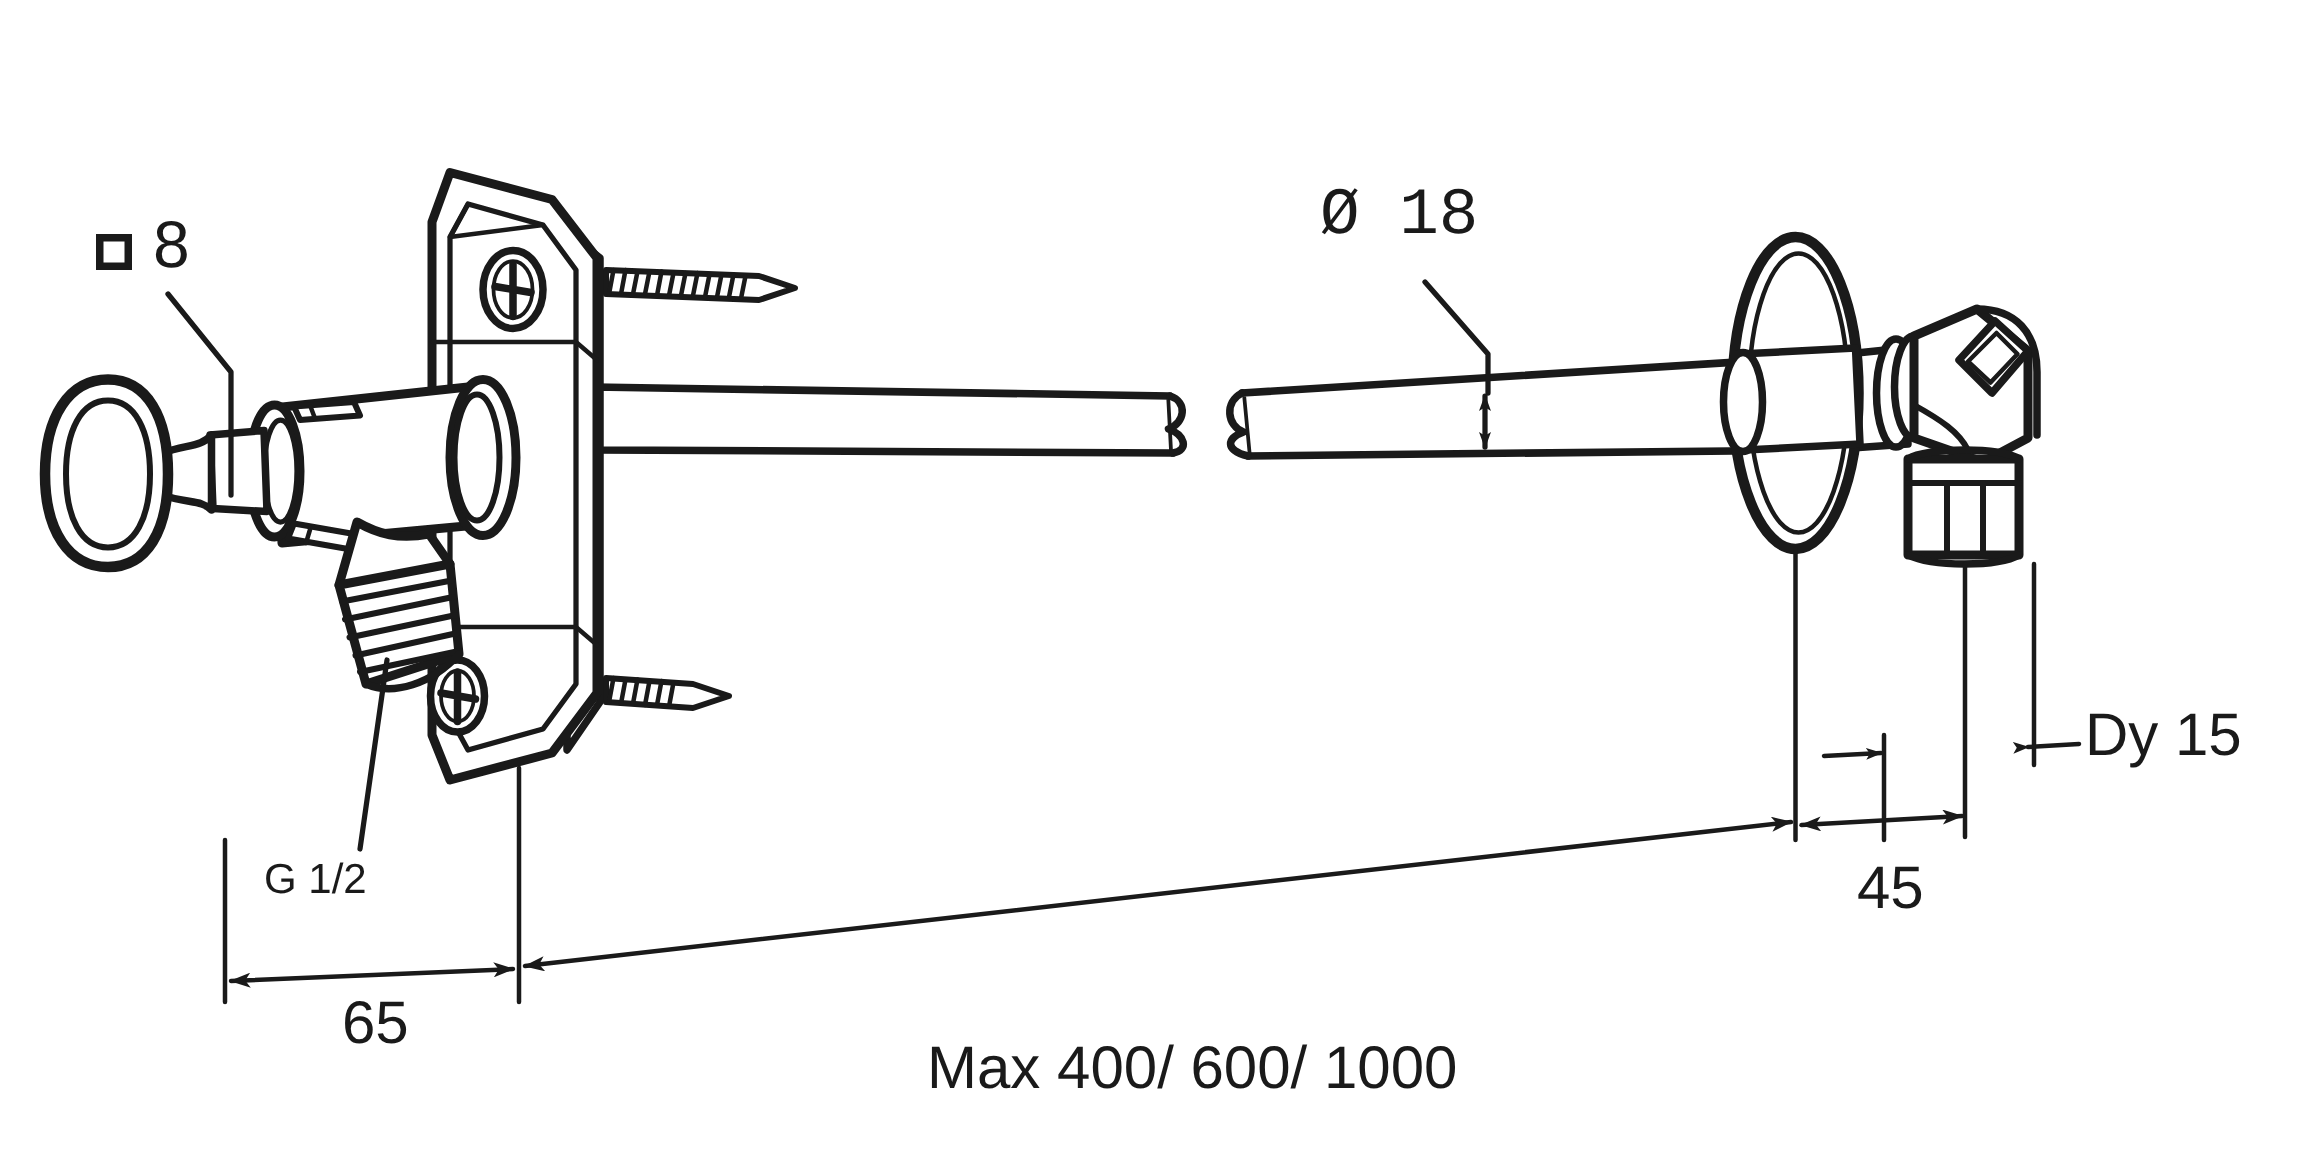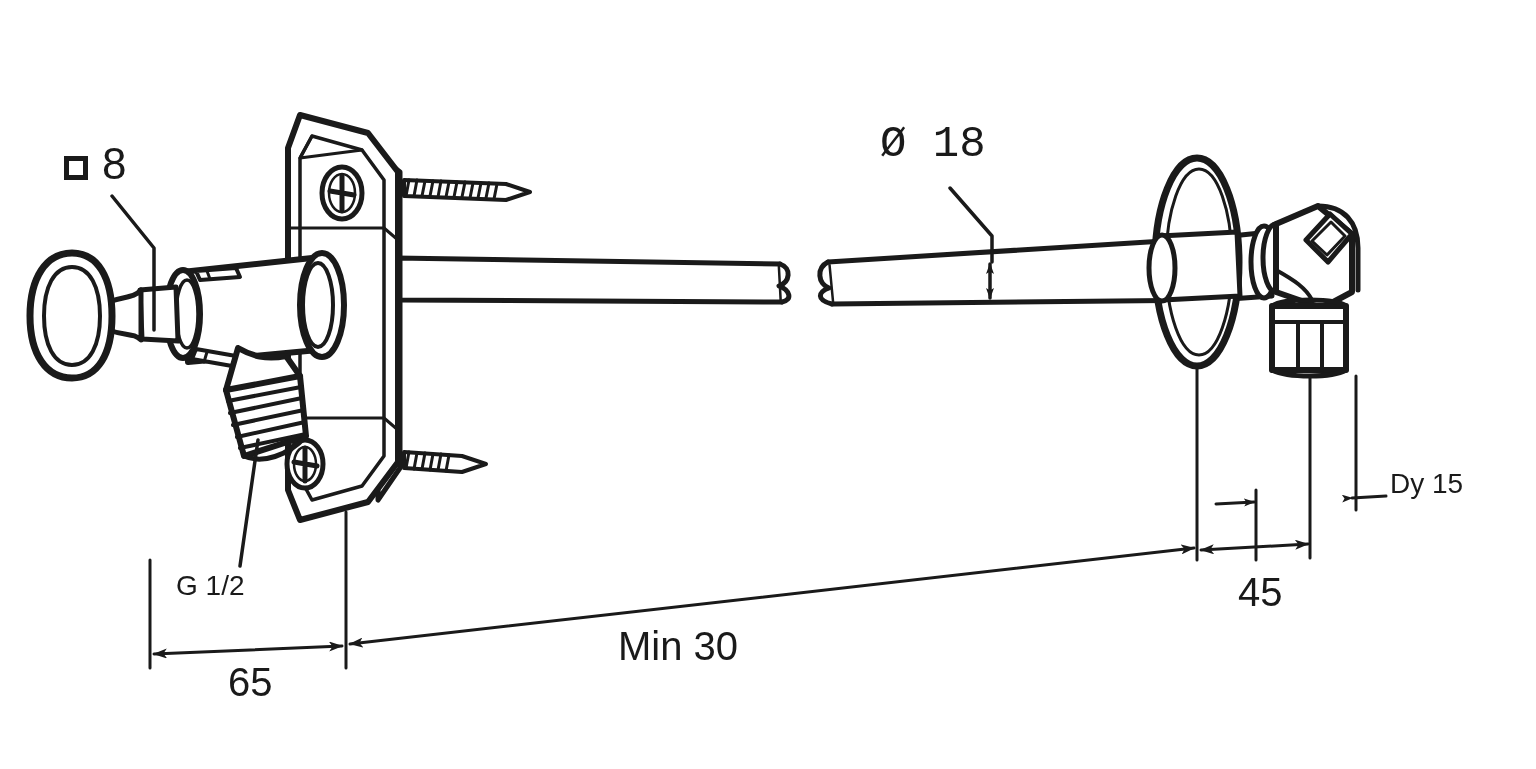--- a/index.html
+++ b/index.html
@@ -31,21 +31,21 @@
     color: #1a1a1a;
     white-space: nowrap;
     font-family: "Liberation Sans", sans-serif;
     line-height: 1;
     font-weight: 400;
   }
   #lbl-sq8      { left: 102px; top: 142px; font-size: 44px; }
   #sq-glyph     { position:absolute; left: 64px; top: 156px; width: 24px; height: 24px;
                   border: 5px solid #1a1a1a; box-sizing: border-box; }
   #lbl-dia18    { left: 880px; top: 122px; font-size: 44px; font-family: Liberation Mono, monospace; }
-  #lbl-dy15     { left: 1390px; top: 470px; font-size: 28px; }
+  #lbl-dy15     { left: 1390px; top: 470px; font-size: 40px; }
   #lbl-45       { left: 1238px; top: 572px; font-size: 40px; }
   #lbl-g12      { left: 176px; top: 572px; font-size: 28px; }
   #lbl-65       { left: 228px; top: 662px; font-size: 40px; }
   #lbl-min30    { left: 618px; top: 626px; font-size: 40px; }
   #lbl-max      { left: 618px; top: 692px; font-size: 40px; }
 </style>
 </head>
 <body>
 
 <div id="stage">
@@ -224,15 +224,15 @@
     </g>
   </svg>
 
   <div id="sq-glyph"></div>
   <div class="lbl" id="lbl-sq8">8</div>
   <div class="lbl" id="lbl-dia18">Ø 18</div>
   <div class="lbl" id="lbl-dy15">Dy 15</div>
   <div class="lbl" id="lbl-45">45</div>
   <div class="lbl" id="lbl-g12">G 1/2</div>
   <div class="lbl" id="lbl-65">65</div>
-  <div class="lbl" id="lbl-min30">Min 30</div>
+  <div class="lbl" id="lbl-max">Max 400/ 600/ 1000</div>
 
 </div>
 
 </body></html>

